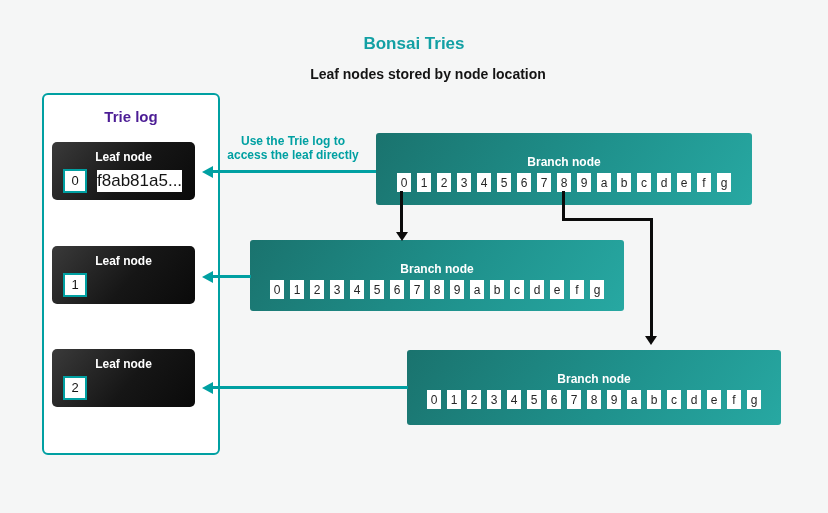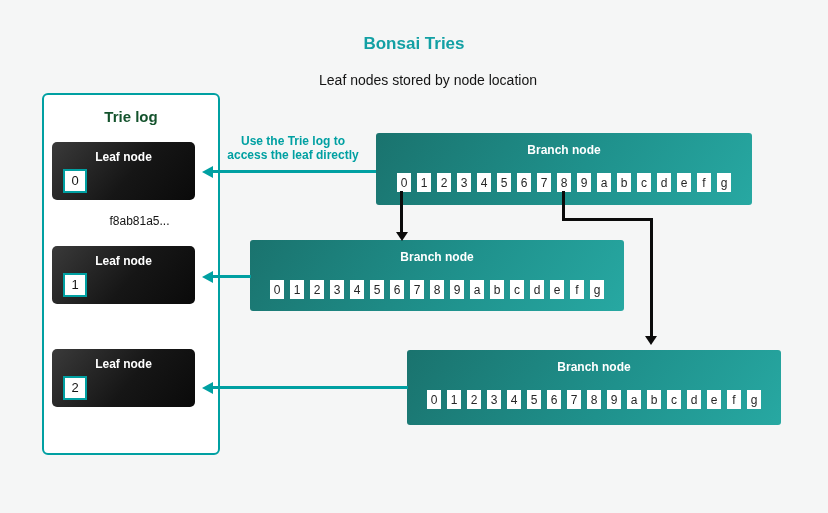--- a/index.html
+++ b/index.html
@@ -8,57 +8,57 @@
   .canvas {
     position: relative;
     width: 828px;
     height: 513px;
     background: #f5f6f6;
     overflow: hidden;
   }
   
   .titles { position: absolute; top: 34px; left: 0; width: 828px; text-align: center; }
   .title { font-size: 17px; font-weight: bold; color: #12a0a4; }
-  .subtitle { font-size: 14px; font-weight: normal; color: #141414; margin-top: 18px; padding-left: 28px; }
+  .subtitle { font-size: 14px; font-weight: bold; color: #141414; margin-top: 12px; padding-left: 28px; }
 
   
   .trielog {
     position: absolute; left: 42px; top: 93px; width: 178px; height: 362px;
     background: #ffffff; border: 2px solid #00a0a2; border-radius: 6px;
   }
-  .trielog-title { text-align: center; margin-top: 13px; font-size: 15px; font-weight: bold; color: #14532d; }
+  .trielog-title { text-align: center; margin-top: 13px; font-size: 15px; font-weight: bold; color: #4c1d95; }
 
   
   .leaf {
     position: absolute; left: 52px; width: 143px; height: 58px;
     background: linear-gradient(130deg, #3a3a3a 0%, #161616 55%, #0a0a0a 100%);
     border-radius: 5px; z-index: 3;
   }
   .leaf-label { position: absolute; top: 8px; left: 0; width: 100%; text-align: center;
     color: #ffffff; font-size: 12px; font-weight: bold; }
   .leaf-index {
     position: absolute; left: 11px; top: 27px; width: 24px; height: 24px;
     background: #ffffff; border: 2px solid #00a0a2;
     font-size: 13px; color: #141414; text-align: center; line-height: 20px;
   }
   .leaf-hash {
     position: absolute; left: 45px; top: 28px; width: 85px; height: 22px;
-    background: #ffffff; font-size: 12px; color: #141414; text-align: center; line-height: 22px; margin-top: 40px;
+    background: #ffffff; font-size: 17px; color: #141414; text-align: right; line-height: 22px;
   }
   .leaf1 { top: 142px; }
   .leaf2 { top: 246px; }
   .leaf3 { top: 349px; }
 
   
   .branch {
     position: absolute;
     background: linear-gradient(125deg, #1a736e 0%, #1f918c 55%, #27a8a2 100%);
     border-radius: 3px; z-index: 2;
   }
-  .branch-label { text-align: center; margin-top: 10px; color: #ffffff; font-size: 12px; font-weight: bold; }
+  .branch-label { text-align: center; margin-top: 22px; color: #ffffff; font-size: 12px; font-weight: bold; }
   .cells { position: absolute; top: 40px; left: 0; width: 100%;
     display: flex; justify-content: center; gap: 6px; }
   .cell {
     width: 14px; height: 19px; background: #ffffff;
     display: flex; align-items: center; justify-content: center;
     font-size: 12px; color: #262626;
   }
   .branch-a { left: 376px; top: 133px; width: 376px; height: 72px; }
   .branch-b { left: 250px; top: 240px; width: 374px; height: 71px; }
   .branch-c { left: 407px; top: 350px; width: 374px; height: 75px; }

